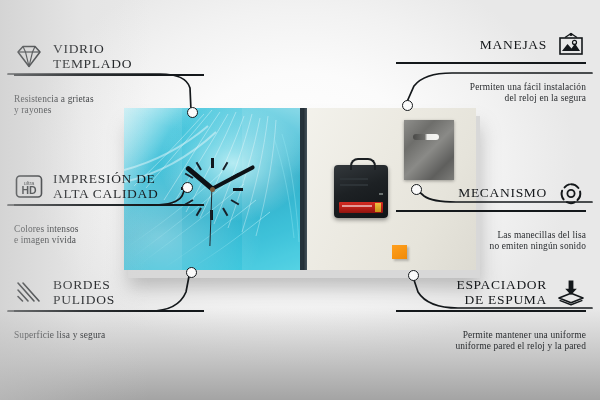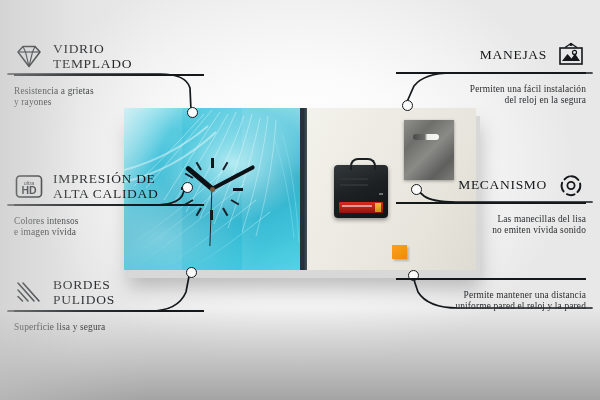--- a/index.html
+++ b/index.html
@@ -106,21 +106,21 @@
   .callout.right .co-head{justify-content:flex-end;}
   .co-title{
     font-size:13.5px;line-height:14.5px;letter-spacing:.7px;color:#15181b;
     font-variant:small-caps;text-transform:uppercase;font-weight:400;
   }
   .co-title span{display:block;}
   .callout.left .co-title{text-align:left;}
   .callout.right .co-title{text-align:right;}
   .co-rule{height:1.6px;background:#14181b;width:100%;}
   .co-sub{
-    font-size:9.4px;line-height:11.6px;color:#2a2d30;padding-top:10px;letter-spacing:.15px;
+    font-size:9.4px;line-height:11.6px;color:#2a2d30;padding-top:18px;letter-spacing:.15px;
   }
   .co-sub span{display:block;}
   .ico{width:30px;height:27px;flex:0 0 30px;display:block;}
 
   
   .wires{position:absolute;inset:0;pointer-events:none;}
   .ring{
     position:absolute;width:9px;height:9px;margin:-4.5px 0 0 -4.5px;border-radius:50%;
     border:1.8px solid #14181b;background:#fbfbfb;
   }
@@ -313,64 +313,75 @@
         <span>BORDES</span>
         <span>PULIDOS</span>
       </div>
     </div>
     <div class="co-rule"></div>
     <div class="co-sub">
       <span>Superficie lisa y segura</span>
     </div>
   </div>
 
-  <div class="callout right" style="left:396px;top:42px;">
+  <div class="callout right" style="left:396px;top:32px;">
     <div class="co-head">
       <div class="co-title">
         <span>MANEJAS</span>
       </div>
       <svg class="ico" viewBox="0 0 30 27">
         <path d="M9 5.5 L15 1.5 L21 5.5" fill="none" stroke="#14181b" stroke-width="1.4"></path>
         <circle cx="15" cy="2.4" r="1.5" fill="#14181b"></circle>
         <rect x="4" y="6" width="22" height="16" fill="none" stroke="#14181b" stroke-width="1.6"></rect>
         <path d="M6 19 L11.5 12 L15.5 16.5 L19 11.5 L24 19 Z" fill="#14181b"></path>
         <circle cx="18.5" cy="10.4" r="2" fill="none" stroke="#14181b" stroke-width="1.2"></circle>
       </svg>
     </div>
     <div class="co-rule"></div>
     <div class="co-sub">
       <span>Permiten una fácil instalación</span>
       <span>del reloj en la segura</span>
     </div>
   </div>
 
-  <div class="callout right" style="left:396px;top:172px;">
+  <div class="callout right" style="left:396px;top:180px;">
     <div class="co-head">
       <div class="co-title">
         <span>MECANISMO</span>
       </div>
       <svg class="ico" viewBox="0 0 30 27">
         <g fill="none" stroke="#14181b" stroke-width="2" stroke-linecap="round" stroke-linejoin="round">
           <path d="M15 4.2 a9.2 9.2 0 0 1 7.4 3.8"></path>
           <path d="M24.1 11.6 a9.2 9.2 0 0 1 -2.6 8.4"></path>
           <path d="M18.5 22.4 a9.2 9.2 0 0 1 -7.6 -.2"></path>
           <path d="M7.6 19.4 a9.2 9.2 0 0 1 -1.5 -8.6"></path>
           <path d="M8.6 7.4 a9.2 9.2 0 0 1 4.6 -3"></path>
           <circle cx="15" cy="13.5" r="3.6" stroke-width="1.8"></circle>
         </g>
       </svg>
     </div>
     <div class="co-rule"></div>
     <div class="co-sub">
       <span>Las manecillas del lisa</span>
-      <span>no emiten vívida sonido</span>
+      <span>no emiten ningún sonido</span>
     </div>
   </div>
 
   <div class="callout right" style="left:396px;top:278px;">
-    <div class="co-rule"></div>
-    <div class="co-sub">
-      <span>Permite mantener una distancia</span>
+    <div class="co-head">
+      <div class="co-title">
+        <span>ESPACIADOR</span>
+        <span>DE ESPUMA</span>
+      </div>
+      <svg class="ico" viewBox="0 0 30 27">
+        <path d="M12.6 1.5 h4.8 v8.2 h3.4 L15 16 L9.2 9.7 h3.4 Z" fill="#14181b"></path>
+        <path d="M15 14.2 L27 19 L15 23.8 L3 19 Z" fill="none" stroke="#14181b" stroke-width="1.7" stroke-linejoin="round"></path>
+        <path d="M3.6 21.4 L15 25.8 L26.4 21.4" fill="none" stroke="#14181b" stroke-width="1.5" stroke-linejoin="round"></path>
+      </svg>
+    </div>
+    <div class="co-rule"></div>
+    <div class="co-sub">
+      <span>Permite mantener una uniforme</span>
       <span>uniforme pared el reloj y la pared</span>
     </div>
   </div>
 
 </div>
 
 </body></html>

